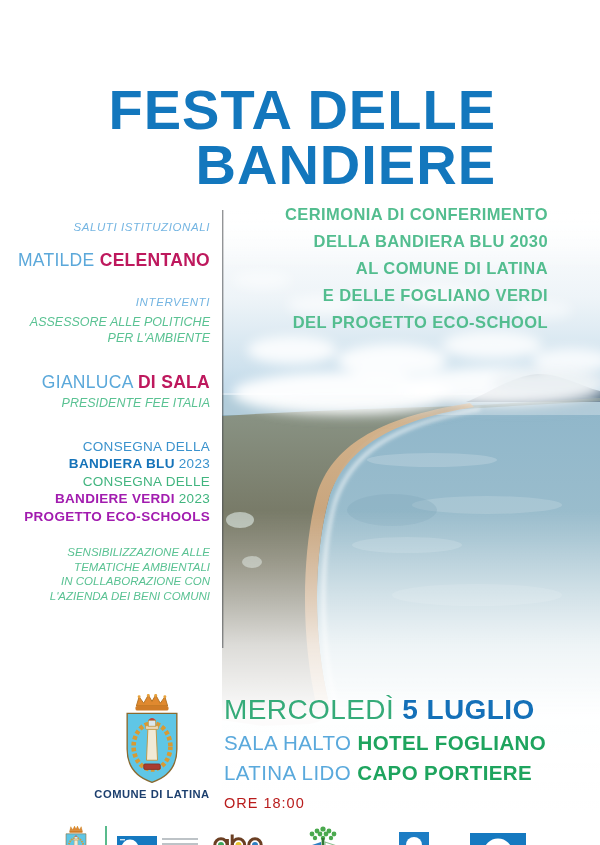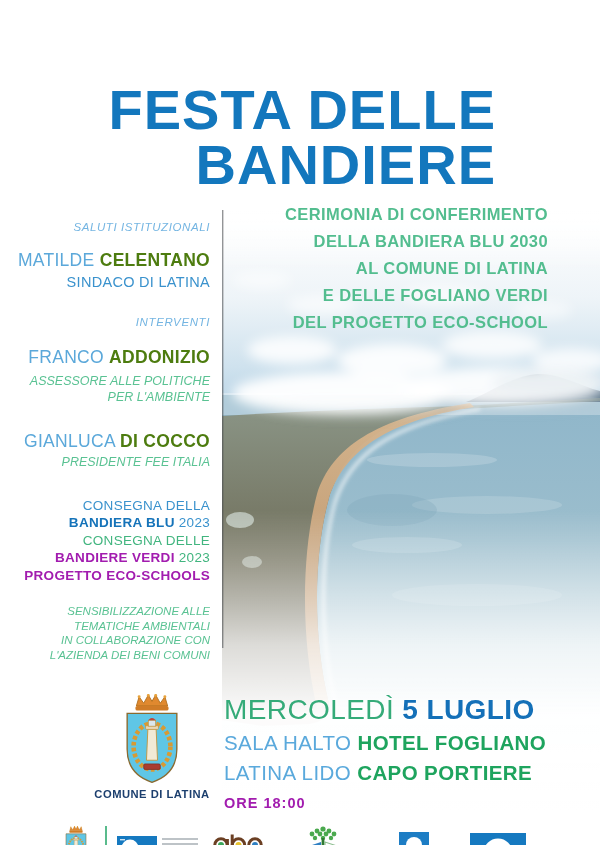--- a/index.html
+++ b/index.html
@@ -17,21 +17,21 @@
   .photo{position:absolute;left:222px;top:162px;width:378px;height:600px;}
   
   .ceremony{
     position:absolute;right:52px;top:153px;text-align:right;
     font-size:16.5px;font-weight:600;line-height:27px;letter-spacing:.4px;color:#53bd8f;
   }
   
   .program{position:absolute;left:0;top:172px;width:210px;text-align:right;}
   .sec{font-style:italic;font-size:11.5px;color:#74b5e2;letter-spacing:.6px;line-height:14px;}
   .name{font-size:17.5px;letter-spacing:.3px;color:#5ba8da;line-height:21px;}
-  .name b{font-weight:800;color:#4d7c0f;}
+  .name b{font-weight:800;color:#be185d;}
   .prof{font-style:italic;font-size:11px;color:#5ac293;}
   .role-b{font-size:14.5px;color:#3a92cd;letter-spacing:.3px;line-height:18px;}
   .role-g{font-style:italic;font-size:12.5px;line-height:15.5px;color:#5ac293;}
   .aw-blue{font-size:13.5px;color:#3a92cd;letter-spacing:.3px;line-height:17.5px;}
   .aw-blue b{color:#1573b9;font-weight:800;}
   .aw-green{font-size:13.5px;color:#41b57f;letter-spacing:.3px;line-height:17.5px;}
   .aw-green b{color:#a21caf;font-weight:800;}
   .note{font-style:italic;font-size:11.5px;line-height:14.5px;color:#5ac293;}
   .mt2{margin-top:2px;}.mt3{margin-top:3px;}.mt6{margin-top:6px;}.mt16{margin-top:16px;}.mt18{margin-top:18px;}
   .mt20{margin-top:20px;}.mt24{margin-top:24px;}.mt26{margin-top:26px;}
@@ -41,21 +41,21 @@
     position:absolute;left:77px;top:740px;width:150px;text-align:center;
     font-size:11.2px;font-weight:700;letter-spacing:.5px;color:#1c3f6e;
   }
   
   .event{position:absolute;left:224px;top:646px;letter-spacing:.4px;}
   .ev1{font-size:28px;line-height:32px;}
   .ev1 .day{color:#35ab79;font-weight:500;}
   .ev1 b{color:#1470b8;font-weight:800;}
   .ev2{font-size:20.5px;line-height:26px;margin-top:4px;color:#5aa9dc;}
   .ev2 b{color:#1ea45e;font-weight:800;}
-  .ev-time{font-size:14.5px;font-weight:700;margin-top:9px;color:#a21caf;letter-spacing:1px;}
+  .ev-time{font-size:14.5px;font-weight:400;margin-top:9px;color:#b91c1c;letter-spacing:1px;}
   
   .footer{position:absolute;left:0;top:772px;width:600px;height:73px;}
   .flogo{position:absolute;}
   .divider{position:absolute;left:105px;top:6px;width:2px;height:48px;background:#59bb8c;}
   .mini-label{
     position:absolute;left:48px;top:44px;width:56px;text-align:center;
     font-size:4.5px;font-weight:700;color:#1c3f6e;letter-spacing:.2px;
   }
   .txtbars span{display:block;height:2px;background:#99a3a9;opacity:.65;margin-bottom:3px;}
   .txtbars .short{width:70%;opacity:.45;}
@@ -190,31 +190,29 @@
     <div>DELLA BANDIERA BLU 2030</div>
     <div>AL COMUNE DI LATINA</div>
     <div>E DELLE FOGLIANO VERDI</div>
     <div>DEL PROGETTO ECO-SCHOOL</div>
   </div>
 
   <div class="program">
     <div class="sec">SALUTI ISTITUZIONALI</div>
 
     <div class="name mt16"><span>MATILDE</span> <b>CELENTANO</b></div>
-    <div class="role-b mt2">SINDACO DI LATINA</div>
 
     <div class="sec mt24">INTERVENTI</div>
 
-    <div class="name mt18"><span>FRANCO</span> <b>ADDONIZIO</b></div>
     <div class="role-g mt6">
       <div>ASSESSORE ALLE POLITICHE</div>
       <div>PER L'AMBIENTE</div>
     </div>
 
-    <div class="name mt26"><span>GIANLUCA</span> <b>DI COCCO</b></div>
+    <div class="name mt26"><span>GIANLUCA</span> <b>DI SALA</b></div>
 
     <div class="role-g mt3">PRESIDENTE FEE ITALIA</div>
 
     <div class="mt26">
       <div class="aw-blue">CONSEGNA DELLA</div>
       <div class="aw-blue"><b>BANDIERA BLU</b> <span>2023</span></div>
       <div class="aw-green">CONSEGNA DELLE</div>
       <div class="aw-green"><b>BANDIERE VERDI</b> <span>2023</span></div>
       <div class="aw-green"><b>PROGETTO ECO-SCHOOLS</b></div>
     </div>

